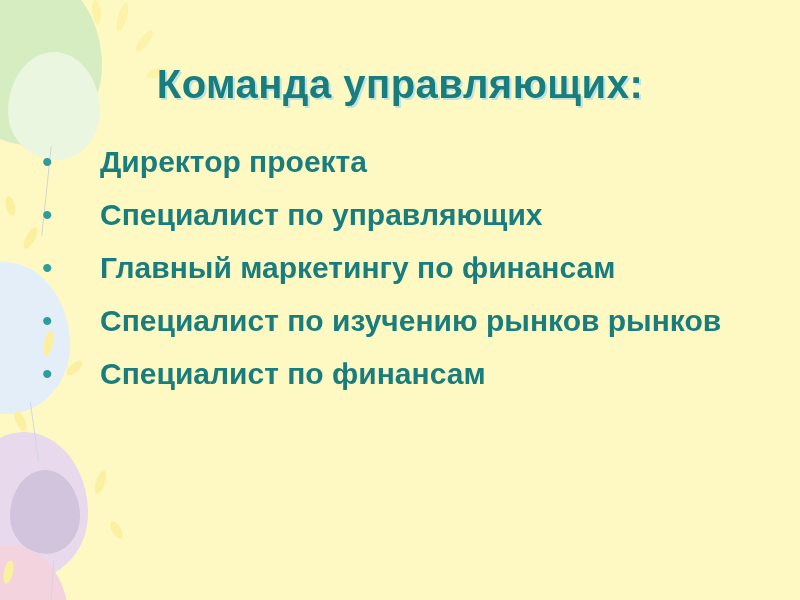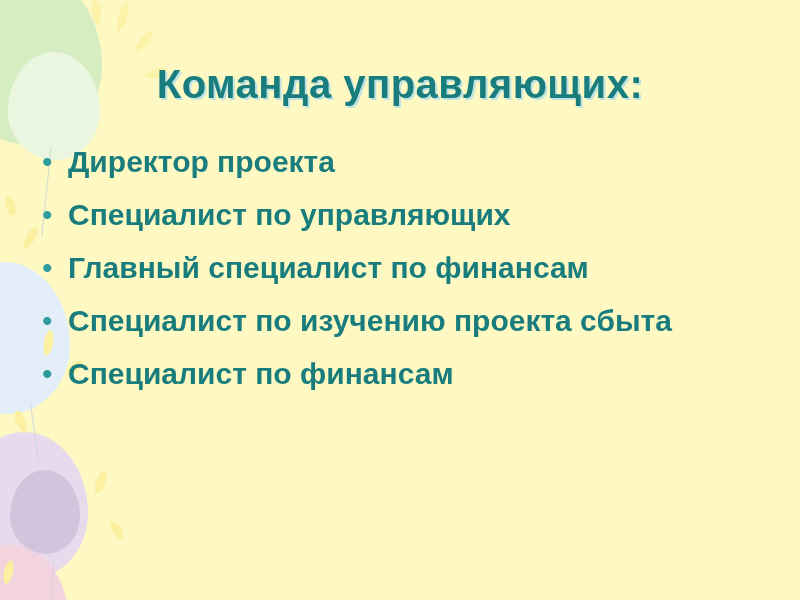--- a/index.html
+++ b/index.html
@@ -139,20 +139,21 @@
     color: #2e9c9c;
     text-align: left;
   }
   .bullet-text {
     flex: 1 1 auto;
     font-size: 30px;
     line-height: 40px;
     font-weight: bold;
     color: #1a7d7d;
     white-space: pre-line;
+    margin-left: 32px;
   }
 </style>
 </head>
 <body>
 
 <div class="slide">
 
   <div class="deco">
     <div class="balloon b-green-top"></div>
     <div class="balloon b-green-top2"></div>
@@ -190,26 +191,26 @@
         <span class="bullet-text">Директор проекта</span>
       </div>
 
       <div class="bullet-row">
         <span class="bullet-dot">•</span>
         <span class="bullet-text">Специалист по управляющих</span>
       </div>
 
       <div class="bullet-row">
         <span class="bullet-dot">•</span>
-        <span class="bullet-text">Главный специалист по финансам</span>
-      </div>
-
-      <div class="bullet-row">
-        <span class="bullet-dot">•</span>
-        <span class="bullet-text">Специалист по изучению проекта сбыта</span>
+        <span class="bullet-text">Главный маркетингу по финансам</span>
+      </div>
+
+      <div class="bullet-row">
+        <span class="bullet-dot">•</span>
+        <span class="bullet-text">Специалист по изучению рынков рынков</span>
       </div>
 
       <div class="bullet-row">
         <span class="bullet-dot">•</span>
         <span class="bullet-text">Специалист по финансам</span>
       </div>
 
     </div>
   </div>
 </div>

